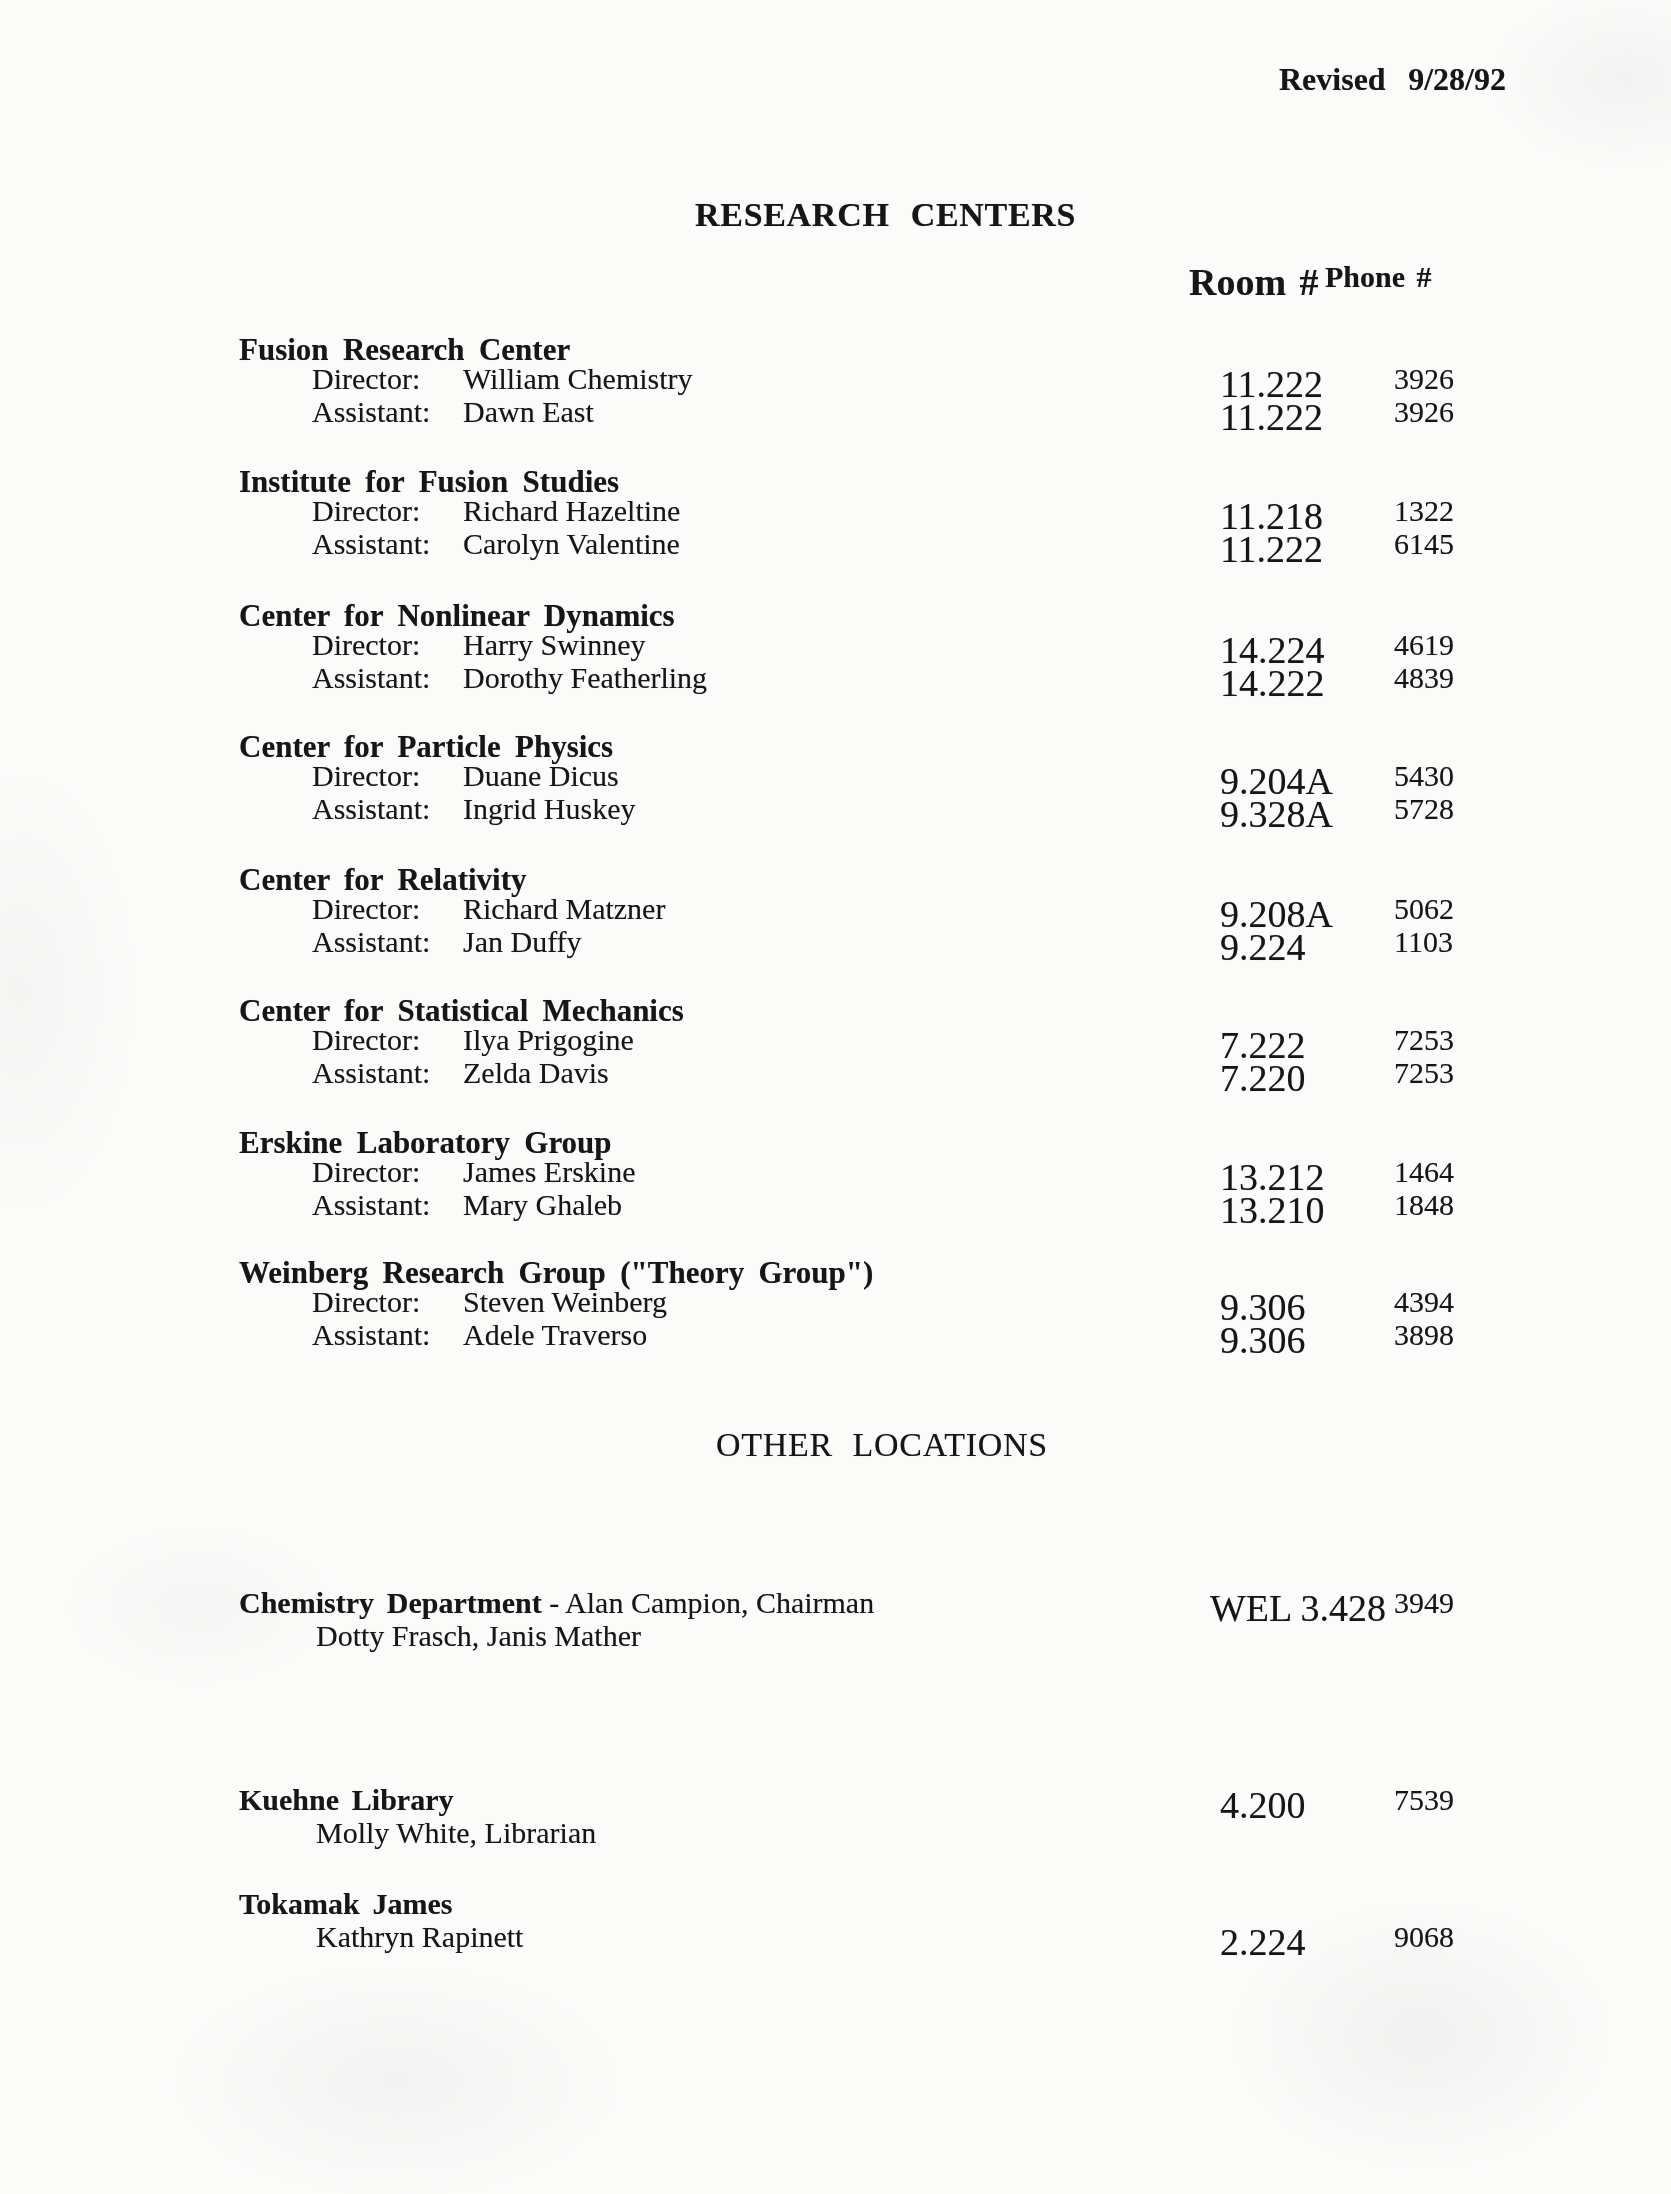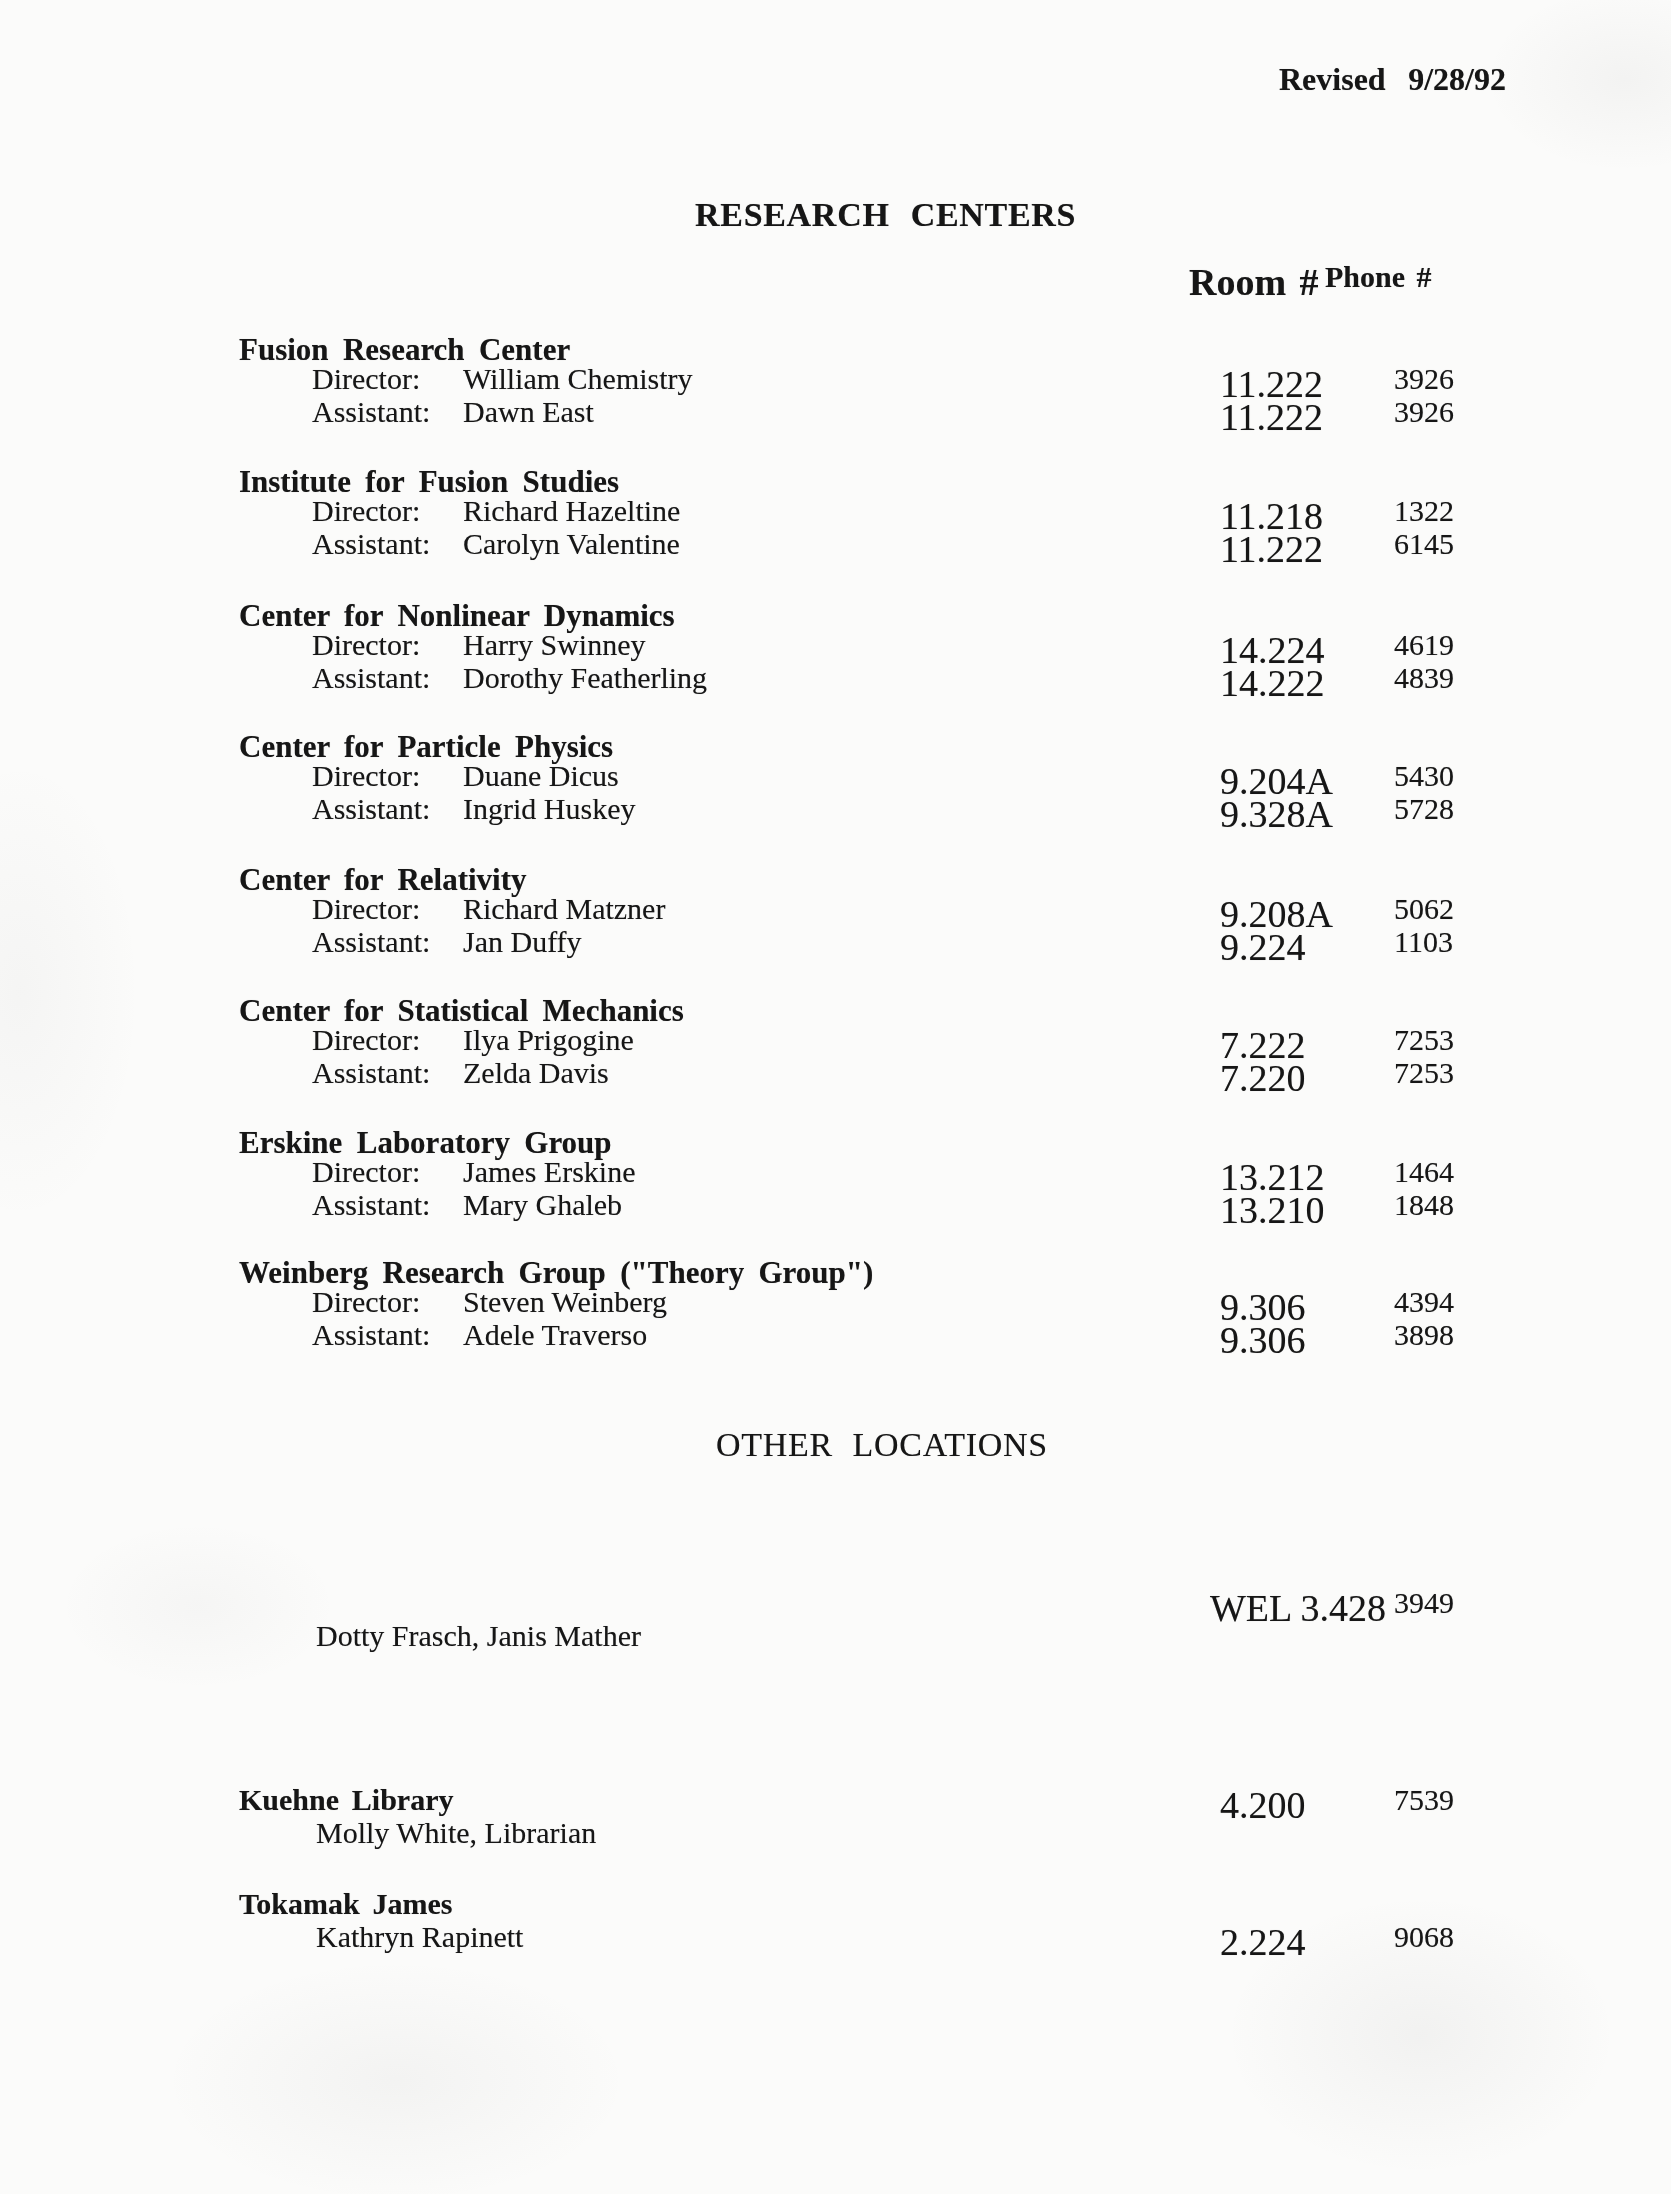--- a/index.html
+++ b/index.html
@@ -205,20 +205,23 @@
       <span class="pname">Adele Traverso</span>
       <span class="room">9.306</span>
       <span class="phone">3898</span>
     </div>
   </section>
 
   <div class="abs other-title">OTHER LOCATIONS</div>
 
 
   <section class="loc-block" style="top:1586px">
+    <div class="loc-line1">
+      <span class="loc-bold">Chemistry Department</span><span> - Alan Campion, Chairman</span>
+    </div>
     <span class="room" style="left:1210px">WEL 3.428</span>
     <span class="phone">3949</span>
     <div class="loc-line2">Dotty Frasch, Janis Mather</div>
   </section>
 
 
   <section class="loc-block" style="top:1783px">
     <div class="loc-line1">
       <span class="loc-bold">Kuehne Library</span><span></span>
     </div>

